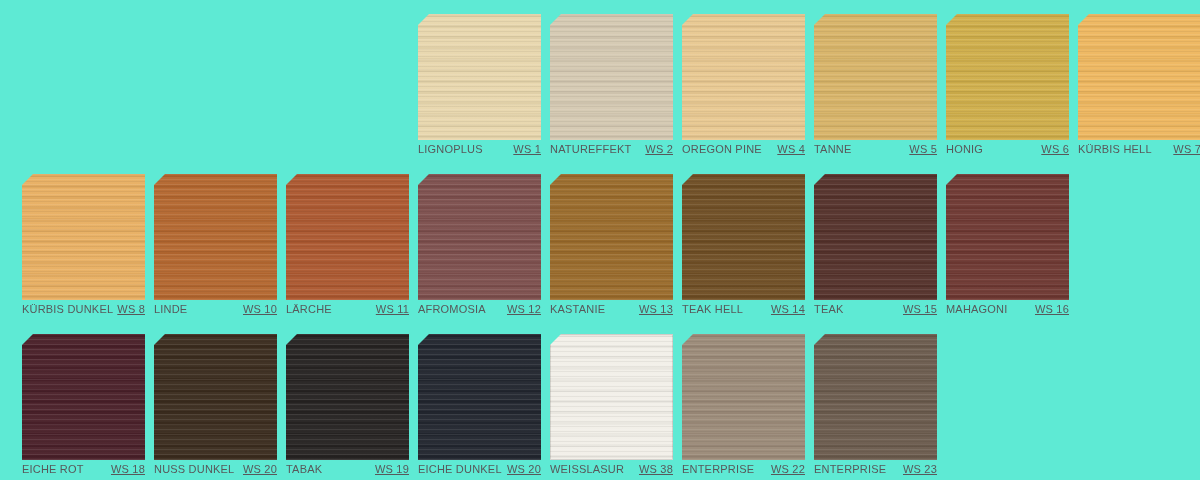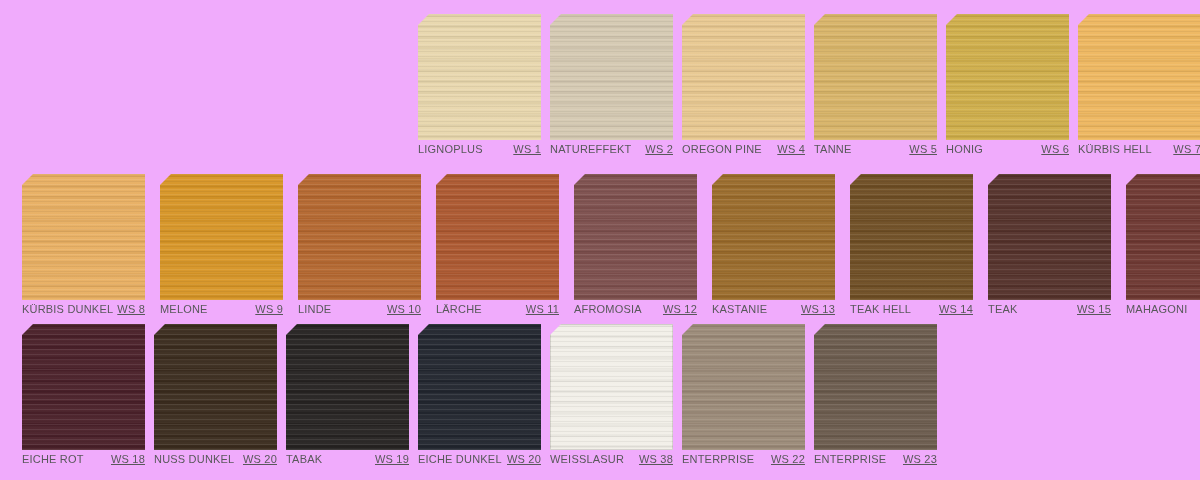--- a/index.html
+++ b/index.html
@@ -9,34 +9,34 @@
     height: 480px;
     background: #ffffff;
     font-family: "Liberation Sans", sans-serif;
     overflow: hidden;
   }
 
   #chart {
     position: relative;
     width: 1200px;
     height: 480px;
-    background: #f0abfc;
+    background: #5eead4;
   }
 
   .swatch-row {
     position: absolute;
     left: 0;
     width: 1200px;
     height: 160px;
     display: flex;
   }
 
   #row-1 { top: 0px; }
-  #row-2 { top: 160px; gap: 6px; }
-  #row-3 { top: 310px; }
+  #row-2 { top: 160px; }
+  #row-3 { top: 320px; }
 
   .cell {
     width: 132px;
     height: 160px;
     position: relative;
     flex: 0 0 132px;
   }
 
   .cell.spacer { visibility: hidden; }
 
@@ -192,30 +192,20 @@
           <div class="chip" style="background-color: rgb(232, 175, 98);"></div>
         </div>
         <div class="labels">
           <span class="label-name">KÜRBIS DUNKEL</span>
           <span class="label-code">WS 8</span>
         </div>
       </div>
       <div class="cell">
         <div class="chip-wrap">
           <div class="chip-shadow"></div>
-          <div class="chip" style="background-color: rgb(215, 149, 38);"></div>
-        </div>
-        <div class="labels">
-          <span class="label-name">MELONE</span>
-          <span class="label-code">WS 9</span>
-        </div>
-      </div>
-      <div class="cell">
-        <div class="chip-wrap">
-          <div class="chip-shadow"></div>
           <div class="chip" style="background-color: rgb(180, 103, 47);"></div>
         </div>
         <div class="labels">
           <span class="label-name">LINDE</span>
           <span class="label-code">WS 10</span>
         </div>
       </div>
       <div class="cell">
         <div class="chip-wrap">
           <div class="chip-shadow"></div>

